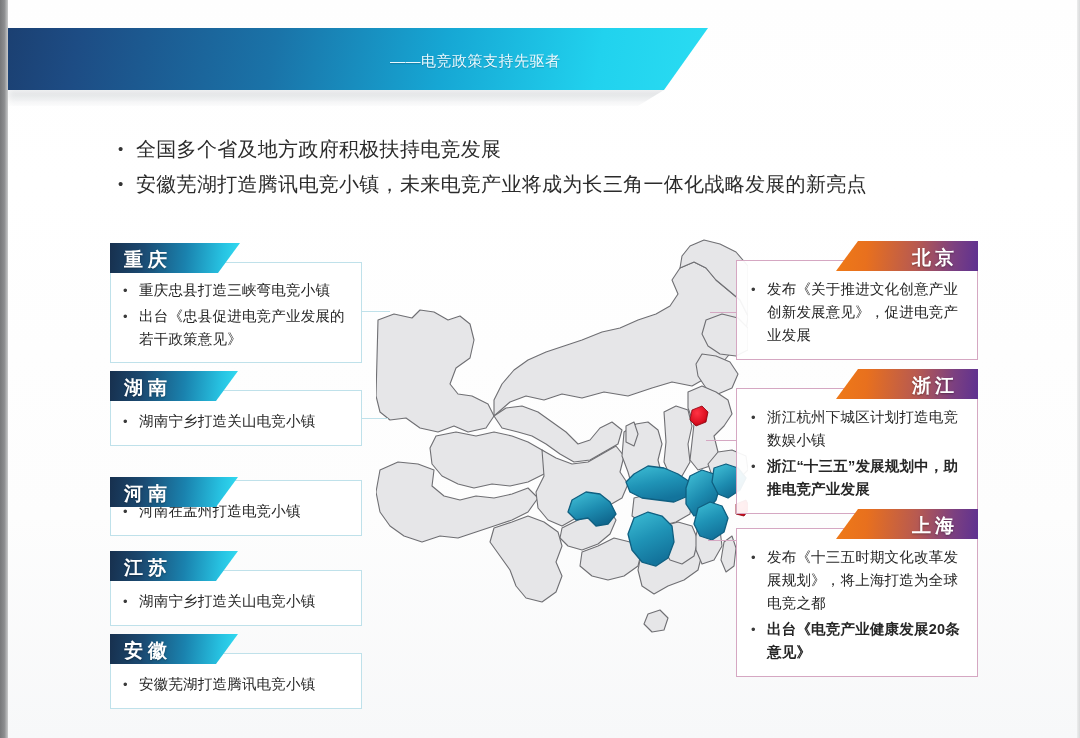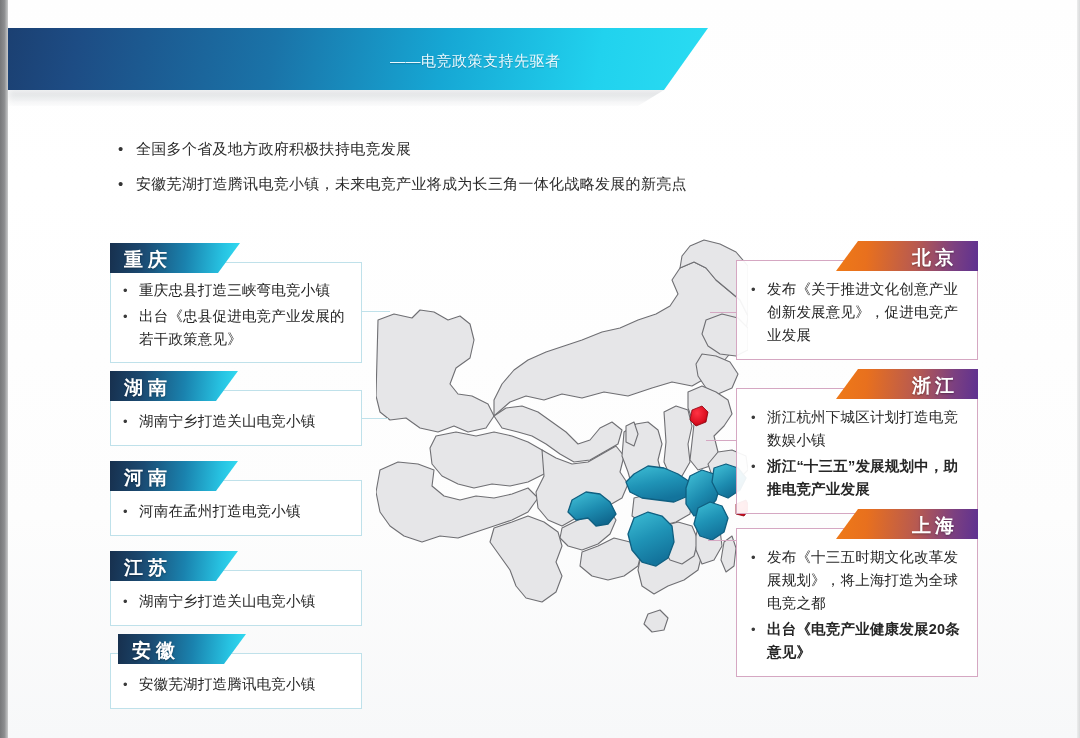--- a/index.html
+++ b/index.html
@@ -50,21 +50,21 @@
   }
 
   
   .bullets { position: absolute; left: 118px; top: 138px; width: 880px; }
   .bullet-row { display: flex; align-items: flex-start; margin-bottom: 13px; }
   .bullet-dot {
     width: 18px; flex: 0 0 18px; color: #333; font-size: 15px;
     line-height: 22px; text-align: left;
   }
   .bullet-text {
-    font-size: 15px; color: #2b2b2b; line-height: 22px; letter-spacing: .3px;
+    font-size: 20px; color: #2b2b2b; line-height: 22px; letter-spacing: .3px;
   }
 
   
   .map { position: absolute; left: 376px; top: 236px; width: 372px; height: 450px; }
   .map svg { width: 100%; height: 100%; display: block; }
 
   
   .card { position: absolute; }
   .card-body {
     position: absolute; left: 0; top: 19px;
@@ -285,21 +285,21 @@
         <div class="li">
           <span class="li-dot">•</span>
           <span class="li-txt">湖南宁乡打造关山电竞小镇</span>
         </div>
       </div>
     </div>
   </div>
   <div class="conn" style="left:362px; top:418px; width:26px; height:1px;"></div>
 
   <div class="card left" style="left:110px; top:461px; width:252px;">
-    <div class="card-tab" style="width:128px;">
+    <div class="card-tab" style="width:128px;margin-top:16px;">
       <span class="card-tab-label">河南</span>
     </div>
     <div class="card-body" style="width:252px; min-height:56px;">
       <div class="card-list" style="padding-top:19px;">
         <div class="li">
           <span class="li-dot">•</span>
           <span class="li-txt">河南在孟州打造电竞小镇</span>
         </div>
       </div>
     </div>
@@ -313,21 +313,21 @@
       <div class="card-list" style="padding-top:19px;">
         <div class="li">
           <span class="li-dot">•</span>
           <span class="li-txt">湖南宁乡打造关山电竞小镇</span>
         </div>
       </div>
     </div>
   </div>
 
   <div class="card left" style="left:110px; top:634px; width:252px;">
-    <div class="card-tab" style="width:128px;margin-left:8px;">
+    <div class="card-tab" style="width:128px;">
       <span class="card-tab-label">安徽</span>
     </div>
     <div class="card-body" style="width:252px; min-height:56px;">
       <div class="card-list" style="padding-top:19px;">
         <div class="li">
           <span class="li-dot">•</span>
           <span class="li-txt">安徽芜湖打造腾讯电竞小镇</span>
         </div>
       </div>
     </div>

